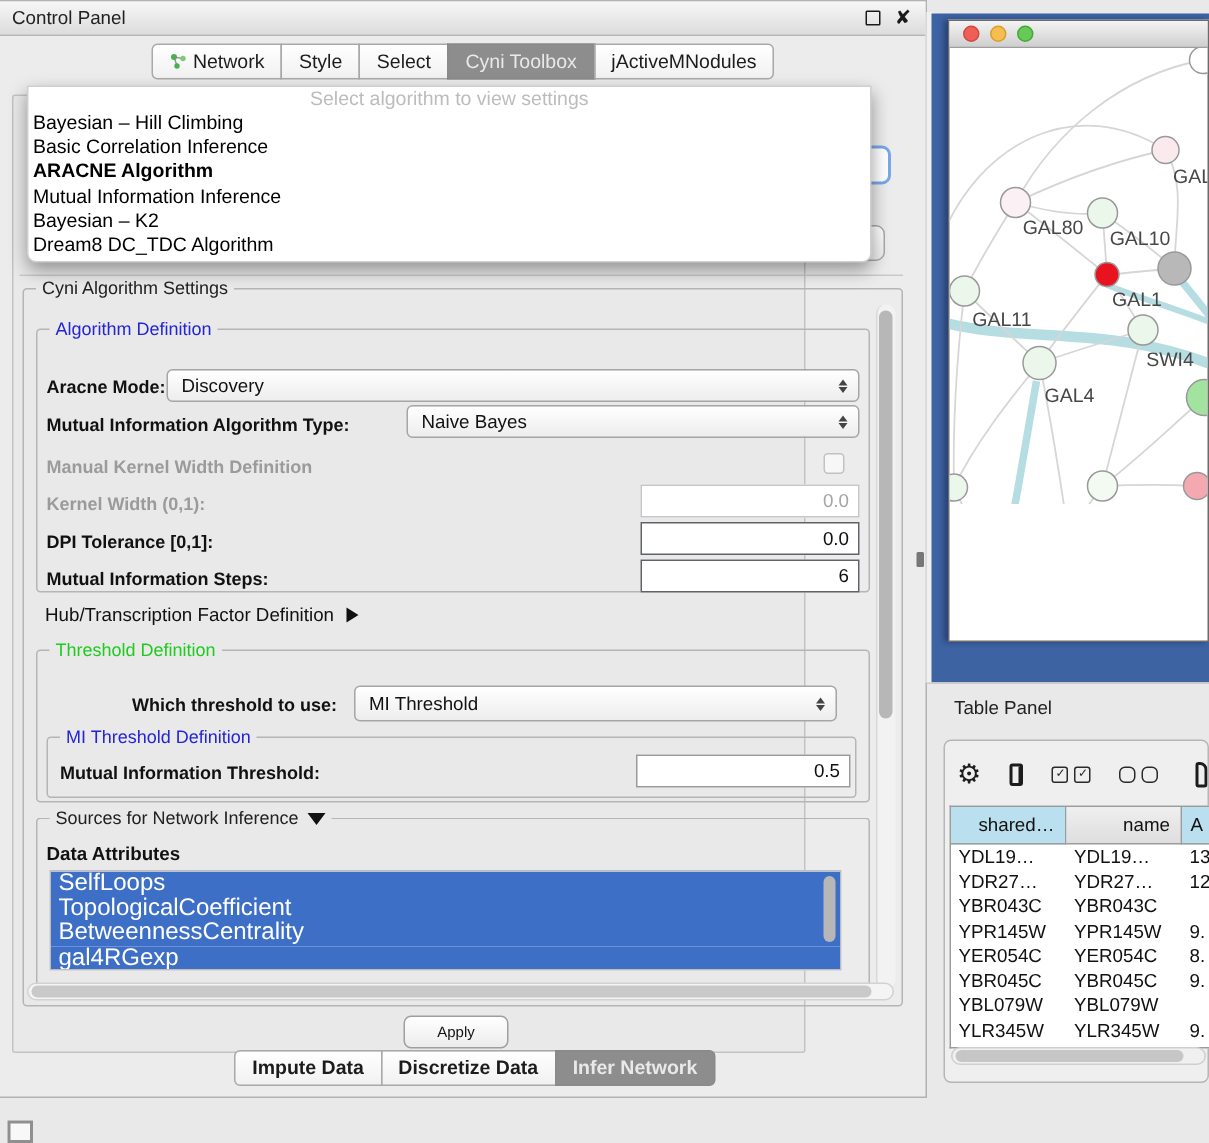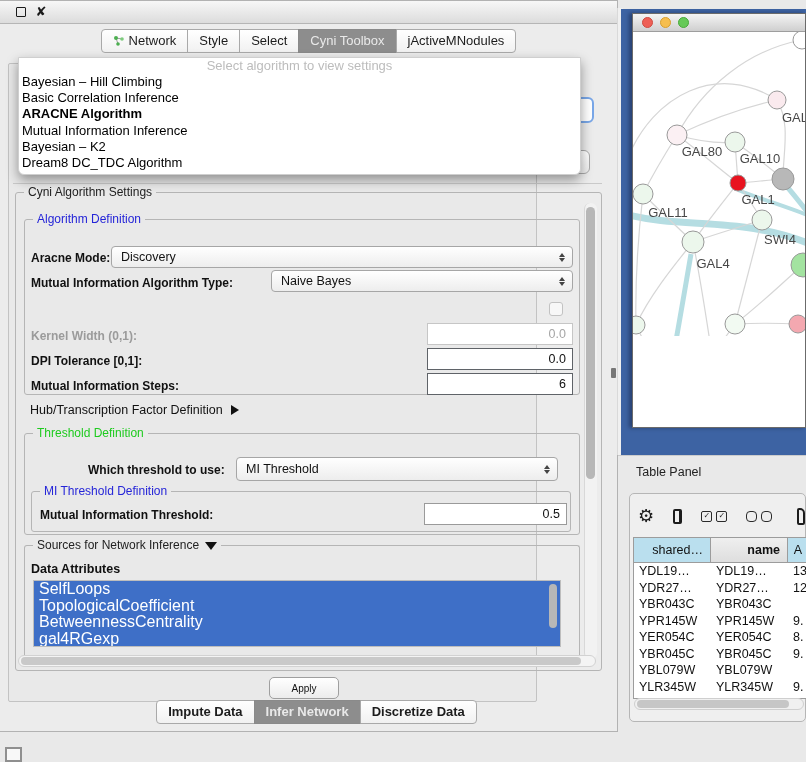--- a/index.html
+++ b/index.html
@@ -118,20 +118,21 @@
   .bottom-tabbar{position:absolute;left:0;right:0;top:699px;display:flex;justify-content:center;margin-left:16px;}
   
   .mini-window{position:absolute;left:5px;top:747px;width:17px;height:15px;background:#f8f8f8;border:2px solid #8f8f8f;box-sizing:border-box;}
   .net-tab-icon{display:inline-block;width:12px;height:12px;}
 </style>
 </head>
 <body>
 
 <div class="cp-window">
   <div class="cp-titlebar">
+    <span class="cp-title">Control Panel</span>
     <span class="wbtn">
         <span class="float-glyph"></span>
       </span>
     <span class="wbtn">
         <span class="close-glyph">✘</span>
       </span>
   </div>
 
   <div class="tabbar">
     <div class="seg">
@@ -187,20 +188,21 @@
 
         <span class="flabel" style="left:6px;top:56px;">Mutual Information Algorithm Type:</span>
         <div class="combo" style="left:246px;top:50px;width:302px;">
           <span class="ctext">Naive Bayes</span>
           <span class="arrows">
               <i class="arr-up"></i>
               <i class="arr-dn"></i>
             </span>
         </div>
 
+        <span class="flabel dis" style="left:6px;top:84px;">Manual Kernel Width Definition</span>
         <div class="checkbox" style="left:524px;top:82px;"></div>
 
         <span class="flabel dis" style="left:6px;top:109px;font-weight:bold;">Kernel Width (0,1):</span>
         <div class="tfield dis" style="left:402px;top:103px;width:146px;">0.0</div>
 
         <span class="flabel" style="left:6px;top:134px;">DPI Tolerance [0,1]:</span>
         <div class="tfield" style="left:402px;top:128px;width:146px;">0.0</div>
 
         <span class="flabel" style="left:6px;top:159px;">Mutual Information Steps:</span>
         <div class="tfield" style="left:402px;top:153px;width:146px;">6</div>
@@ -245,22 +247,22 @@
         <div class="hthumb" style="left:2px;top:1px;width:560px;height:8px;"></div>
       </div>
     </div>
 
     <div class="btn" style="left:260px;top:613px;width:70px;height:22px;">Apply</div>
   </div>
 
   <div class="bottom-tabbar">
     <div class="seg">
         <div class="tab" style="font-weight: 600;">Impute Data</div>
+        <div class="tab" style="font-weight: 600;">Discretize Data</div>
         <div class="tab sel" style="font-weight: 600;">Infer Network</div>
-        <div class="tab" style="font-weight: 600;">Discretize Data</div>
       </div>
   </div>
 </div>
 
 <div class="dd-overlay">
   <div class="dd-prompt">Select algorithm to view settings</div>
   <div>
       <div class="dd-item">Bayesian – Hill Climbing</div>
       <div class="dd-item">Basic Correlation Inference</div>
       <div class="dd-item sel">ARACNE Algorithm</div>
@@ -357,21 +359,21 @@
       </span>
     <span class="cbpair">
         <span class="cb" style="border-radius:4px;"></span>
         <span class="cb" style="border-radius:4px;"></span>
       </span>
     <span class="pageicon"></span>
   </div>
   <div class="tbl">
     <div class="tbl-head">
         <div class="th blue" style="width: 77px; flex: 0 0 auto;">shared…</div>
-        <div class="th gray" style="width: 77px; flex: 0 0 auto; font-weight: bold;">name</div>
+        <div class="th gray" style="width: 77px; flex: 0 0 auto;">name</div>
         <div class="th blue" style="width: 22px; flex: 1 0 auto;">A</div>
       </div>
     <div class="tbl-body">
         <div class="tr">
           <div class="td" style="width: 77px; flex: 0 0 auto;">YDL19…</div>
           <div class="td" style="width: 77px; flex: 0 0 auto;">YDL19…</div>
           <div class="td" style="width: 22px; flex: 1 0 auto;">13</div>
         </div>
         <div class="tr">
           <div class="td" style="width: 77px; flex: 0 0 auto;">YDR27…</div>

